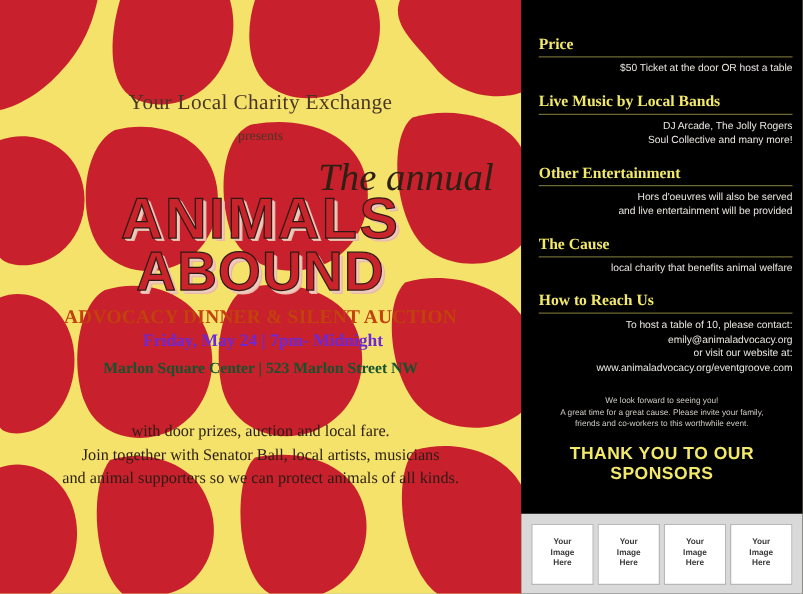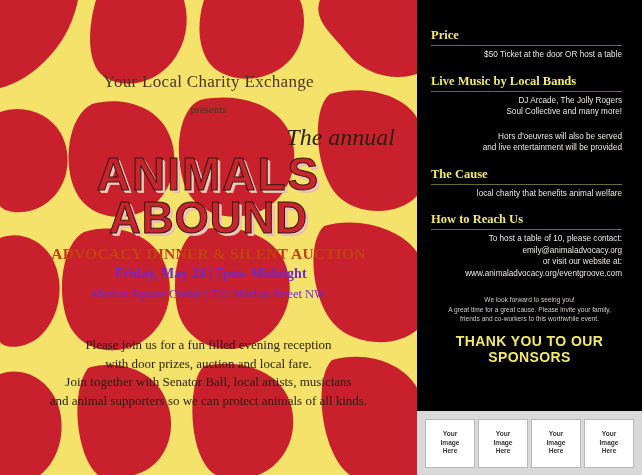--- a/index.html
+++ b/index.html
@@ -64,21 +64,21 @@
   }
   .the-annual {
     position: absolute;
     top: 124px;
     left: 0;
     right: 0;
     padding-right: 22px;
     text-align: right;
     font-family: "Liberation Serif", serif;
     font-style: italic;
-    font-size: 24px;
+    font-size: 31px;
     color: #2e2015;
   }
   .title-block {
     position: absolute;
     top: 152px;
     left: 0;
     right: 0;
   }
   .title-line {
     font-family: "Liberation Sans", sans-serif;
@@ -116,23 +116,23 @@
     font-weight: bold;
     font-size: 14px;
     color: #6d28d9;
   }
   .venue {
     position: absolute;
     top: 287px;
     left: 0;
     right: 0;
     font-family: "Liberation Serif", serif;
-    font-weight: normal;
+    font-weight: bold;
     font-size: 12.5px;
-    color: #6d28d9;
+    color: #14532d;
   }
   .body-copy {
     position: absolute;
     top: 336px;
     left: 0;
     right: 0;
     font-family: "Liberation Serif", serif;
     font-size: 13px;
     line-height: 18.5px;
     color: #2b1d14;
@@ -141,21 +141,21 @@
   
   .right {
     position: relative;
     width: 225px;
     height: 475px;
     background: #000000;
     color: #ffffff;
     padding: 0;
   }
   .info {
-    padding: 28px 20px 0 14px;
+    padding: 28px 8px 0 14px;
   }
   .sec { margin-bottom: 13px; }
   .sec-head {
     font-family: "Liberation Serif", serif;
     font-weight: bold;
     font-size: 12.5px;
     color: #f2e96a;
     margin: 0 0 3px 0;
     padding-bottom: 2px;
     border-bottom: 1px solid #6d6a34;
@@ -257,21 +257,20 @@
       <div class="title-block">
         <div class="title-line">ANIMALS</div>
         <div class="title-line l2">ABOUND</div>
       </div>
 
       <div class="subtitle">ADVOCACY DINNER &amp; SILENT AUCTION</div>
       <div class="dateline">Friday, May 24  |  7pm- Midnight</div>
       <div class="venue">Marlon Square Center  |  523 Marlon Street NW</div>
 
       <div class="body-copy">
-        <div>Please join us for a fun filled evening reception</div>
         <div>with door prizes, auction and local fare.</div>
         <div>Join together with Senator Ball, local artists, musicians</div>
         <div>and animal supporters so we can protect animals of all kinds.</div>
       </div>
     </div>
   </div>
 
   <div class="right">
     <div class="info">
 
@@ -280,20 +279,21 @@
         <div class="sec-line">$50 Ticket at the door OR host a table</div>
       </div>
 
       <div class="sec">
         <div class="sec-head">Live Music by Local Bands</div>
         <div class="sec-line">DJ Arcade, The Jolly Rogers</div>
         <div class="sec-line">Soul Collective and many more!</div>
       </div>
 
       <div class="sec">
+        <div class="sec-head">Other Entertainment</div>
         <div class="sec-line">Hors d'oeuvres will also be served</div>
         <div class="sec-line">and live entertainment will be provided</div>
       </div>
 
       <div class="sec">
         <div class="sec-head">The Cause</div>
         <div class="sec-line">local charity that benefits animal welfare</div>
       </div>
 
       <div class="sec">

